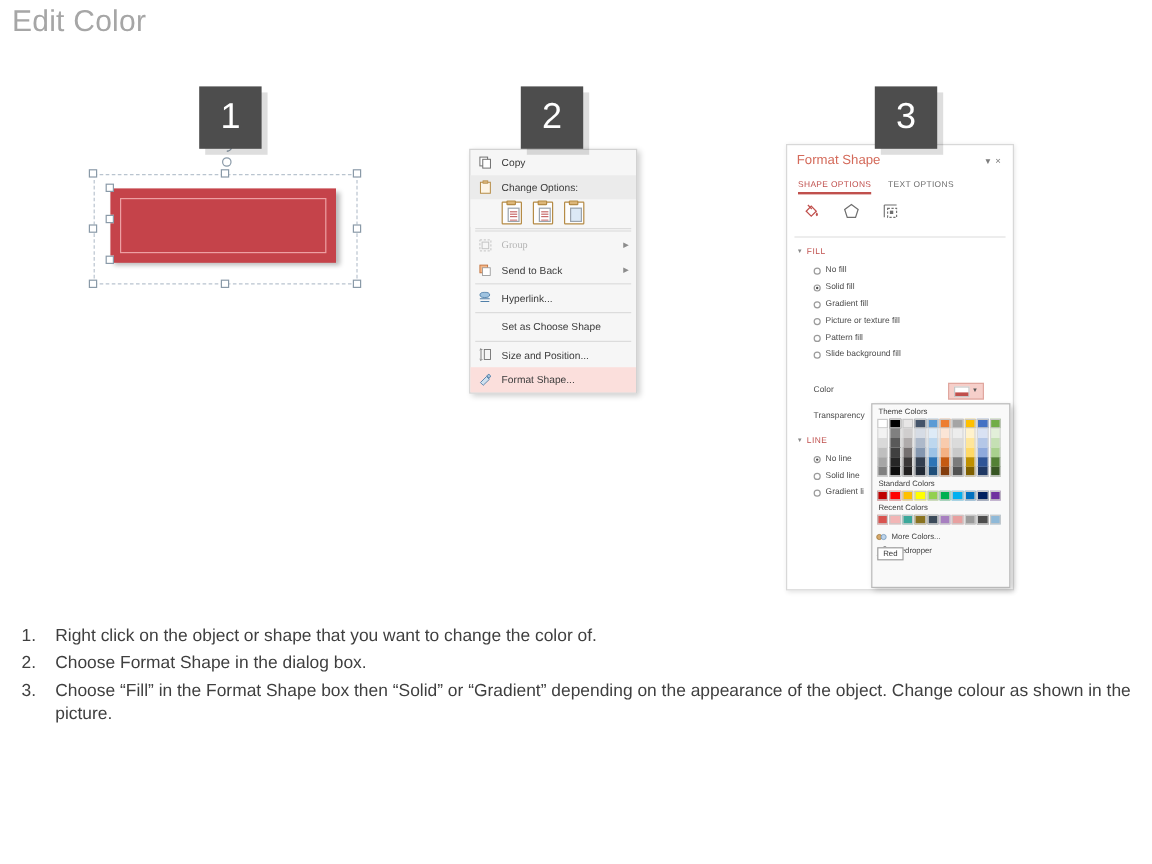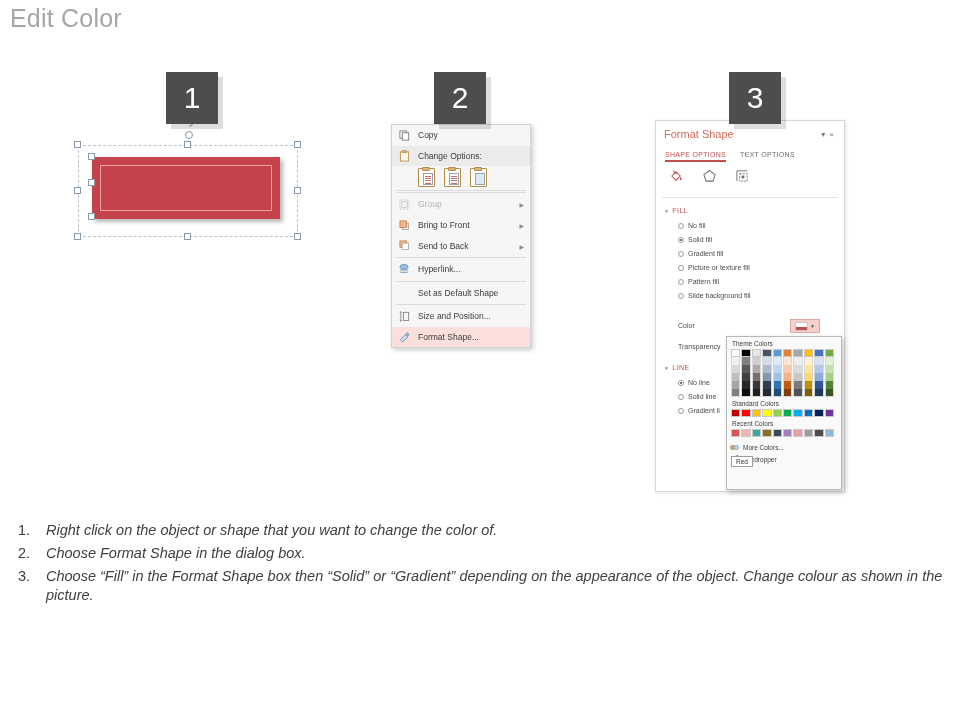--- a/index.html
+++ b/index.html
@@ -56,21 +56,21 @@
   #ctxmenu{
     position:absolute;left:391px;top:124px;width:138px;
     background:#f6f6f6;border:1px solid #d2d2d2;
     box-shadow:2px 2px 5px rgba(0,0,0,0.20);
     font-size:8.5px;color:#3b3b3b;z-index:20;
   }
   .mi{
     position:relative;height:20.6px;display:flex;align-items:center;
     padding-left:26px;box-sizing:border-box;
   }
-  .mi.dis{color:#b4b4b4;}
+  .mi.dis{color:#b4b4b4;font-family:Liberation Serif, serif;}
   .mi.hl{background:#fbdfdc;}
   .mi .ic{
     position:absolute;left:5px;top:50%;transform:translateY(-50%);
     width:14px;height:14px;display:flex;align-items:center;justify-content:center;
     color:#7a7a7a;font-size:9px;
   }
   .mi .arr{
     position:absolute;right:6px;top:50%;transform:translateY(-50%);
     font-size:6px;color:#8c8c8c;
   }
@@ -154,21 +154,21 @@
     padding:1px 4px;font-size:6.5px;color:#333;z-index:40;
   }
 
   
   #steps{
     position:absolute;left:18px;top:521px;width:930px;
     font-size:14.5px;color:#3f3f3f;line-height:1.30;
   }
   #steps .row{display:flex;margin-bottom:4px;}
   #steps .num{width:28px;flex:none;}
-  #steps .txt{flex:1;font-style:italic;}
+  #steps .txt{flex:1;}
 </style>
 </head>
 <body>
 
 <div class="page-title">Edit Color</div>
 
 <div class="badge" id="badge1">1</div>
 <div class="badge" id="badge2">2</div>
 <div class="badge" id="badge3">3</div>
 
@@ -253,30 +253,20 @@
     <span class="ic">
       <svg width="11" height="11" viewBox="0 0 12 12">
           <rect x="1" y="1" width="10" height="10" fill="none" stroke="#c3c3c3" stroke-width="0.9" stroke-dasharray="2 1.5"></rect>
           <rect x="3" y="3" width="6" height="6" fill="none" stroke="#c3c3c3" stroke-width="0.9"></rect>
         </svg>
     </span>
     <span>Group</span>
     <span class="arr">▶</span>
   </div>
 
-  <div class="mi">
-    <span class="ic">
-      <svg width="11" height="11" viewBox="0 0 12 12">
-          <rect x="3.4" y="3.4" width="7" height="7" fill="#e8e8e8" stroke="#9a9a9a" stroke-width="0.8"></rect>
-          <rect x="1" y="1" width="7" height="7" fill="#f5b88a" stroke="#c0703a" stroke-width="0.8"></rect>
-        </svg>
-    </span>
-    <span>Bring to Front</span>
-    <span class="arr">▶</span>
-  </div>
 
   <div class="mi">
     <span class="ic">
       <svg width="11" height="11" viewBox="0 0 12 12">
           <rect x="1" y="1" width="7" height="7" fill="#f5b88a" stroke="#c0703a" stroke-width="0.8"></rect>
           <rect x="3.4" y="3.4" width="7" height="7" fill="#fff" stroke="#9a9a9a" stroke-width="0.8"></rect>
         </svg>
     </span>
     <span>Send to Back</span>
     <span class="arr">▶</span>
@@ -291,21 +281,21 @@
           <path d="M2 6.5 h9 M2.6 9 h8" stroke="#4f7ea8" stroke-width="0.9"></path>
         </svg>
     </span>
     <span>Hyperlink...</span>
   </div>
 
   <div class="sep"></div>
 
 
   <div class="mi">
-    <span>Set as Default Shape</span>
+    <span>Set as Choose Shape</span>
   </div>
 
   <div class="sep"></div>
 
   <div class="mi">
     <span class="ic">
       <svg width="11" height="11" viewBox="0 0 12 12">
           <path d="M2 1 v10 M0.8 1.8 L2 0.6 L3.2 1.8 M0.8 10.2 L2 11.4 L3.2 10.2" stroke="#6f6f6f" stroke-width="0.8" fill="none"></path>
           <rect x="5" y="1.4" width="5.6" height="9" fill="none" stroke="#6f6f6f" stroke-width="0.8"></rect>
         </svg>

